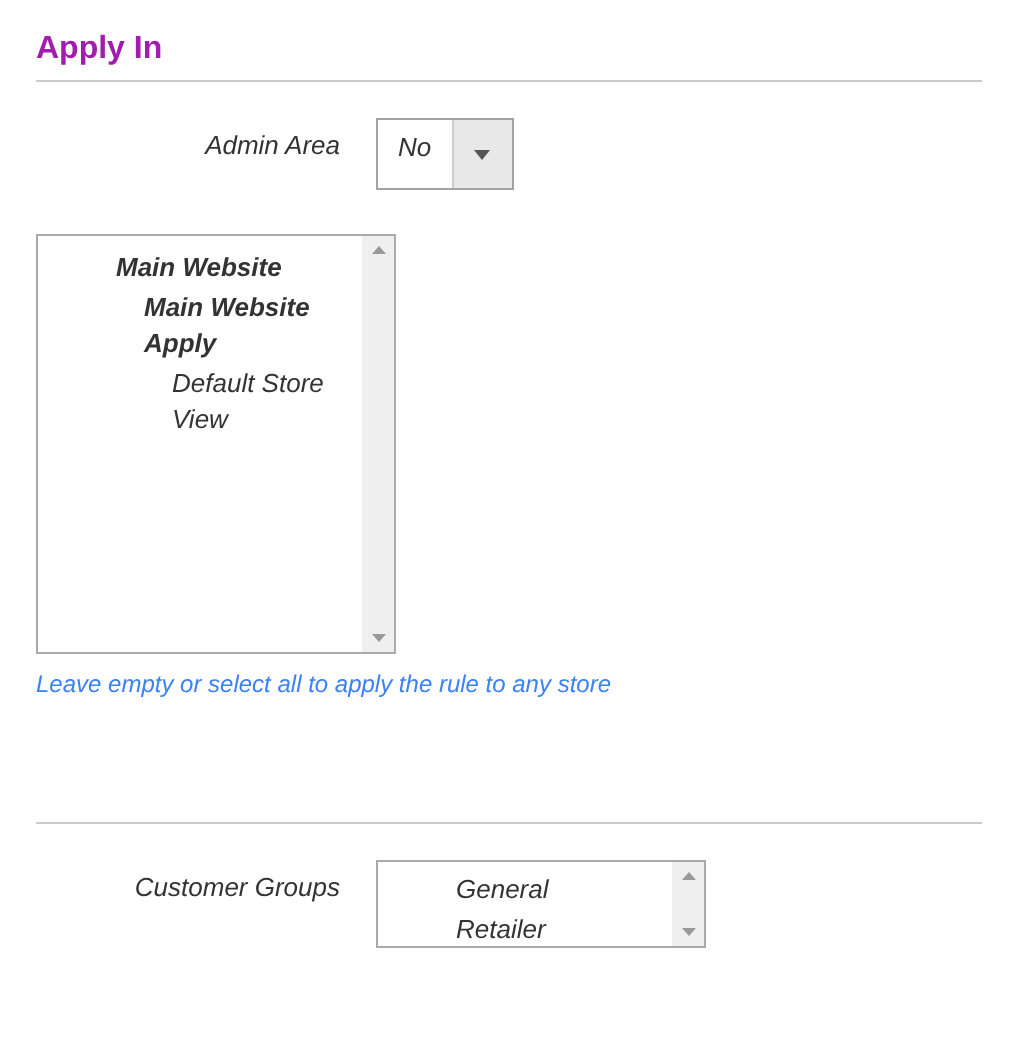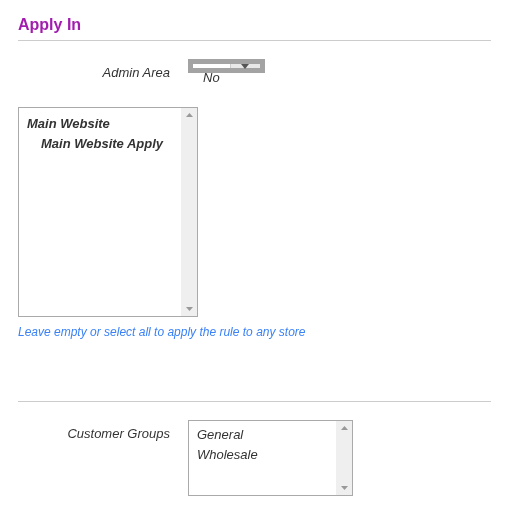--- a/index.html
+++ b/index.html
@@ -38,22 +38,22 @@
     padding-top: 6px;
     color: #333;
     font-size: 13px;
   }
   .field .control {
     flex: 1;
   }
   
   .select {
     display: inline-flex;
-    border: 5px solid #a3a3a3;
-    height: 14px;
+    border: 1px solid #a3a3a3;
+    height: 36px;
     background: #fff;
   }
   .select .value {
     padding: 6px 10px 6px 10px;
     min-width: 30px;
     font-size: 13px;
     color: #333;
   }
   .select .arrow {
     width: 30px;
@@ -64,20 +64,21 @@
     justify-content: center;
   }
   .select .arrow svg { display:block; }
   
   .listbox {
     border: 1px solid #aaa;
     background: #fff;
     position: relative;
     font-size: 13px;
     color: #333;
+    padding-left: 31px;
   }
   .listbox .items {
     overflow: hidden;
   }
   .listbox .item {
     padding: 1px 0;
     line-height: 18px;
     cursor: default;
   }
   .listbox .bold { font-weight: 700; }
@@ -127,20 +128,21 @@
       </div>
     </div>
   </div>
 
   <div class="field">
     <div class="control">
       <div class="listbox" style="width:180px;height:210px;">
         <div class="items" style="padding:6px 8px;">
           <div class="item bold">Main Website</div>
           <div class="item bold indent1">Main Website Apply</div>
+          <div class="item indent2">Default Store View</div>
         </div>
         <div class="scrollbar">
           <div class="tri up">
             <svg width="7" height="4" viewBox="0 0 7 4">
                 <polygon points="3.5,0 7,4 0,4" fill="#999"></polygon>
               </svg>
           </div>
           <div class="tri down">
             <svg width="7" height="4" viewBox="0 0 7 4">
                 <polygon points="0,0 7,0 3.5,4" fill="#999"></polygon>
@@ -152,24 +154,24 @@
     </div>
   </div>
 
   <div class="spacer-lg"></div>
 
   <hr class="hr">
 
   <div class="field" style="margin-bottom:10px;">
     <div class="label">Customer Groups</div>
     <div class="control">
-      <div class="listbox" style="width:165px;height:76px;">
+      <div class="listbox" style="width:165px;height:44px;">
         <div class="items" style="padding:4px 8px;">
           <div class="item">General</div>
-          <div class="item">Wholesale</div>
+          <div class="item">Retailer</div>
         </div>
         <div class="scrollbar">
           <div class="tri up">
             <svg width="7" height="4" viewBox="0 0 7 4">
                 <polygon points="3.5,0 7,4 0,4" fill="#999"></polygon>
               </svg>
           </div>
           <div class="tri down">
             <svg width="7" height="4" viewBox="0 0 7 4">
                 <polygon points="0,0 7,0 3.5,4" fill="#999"></polygon>

